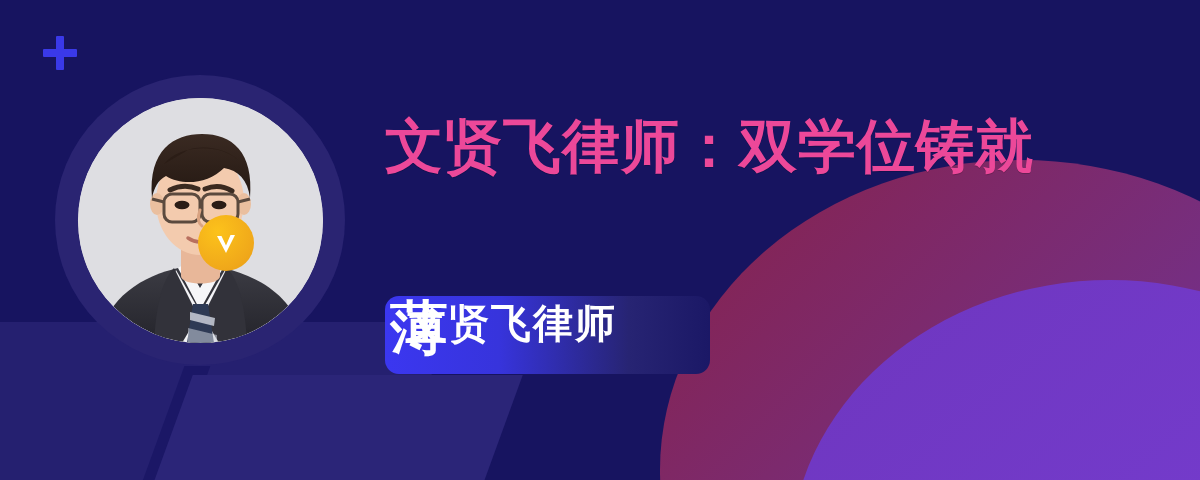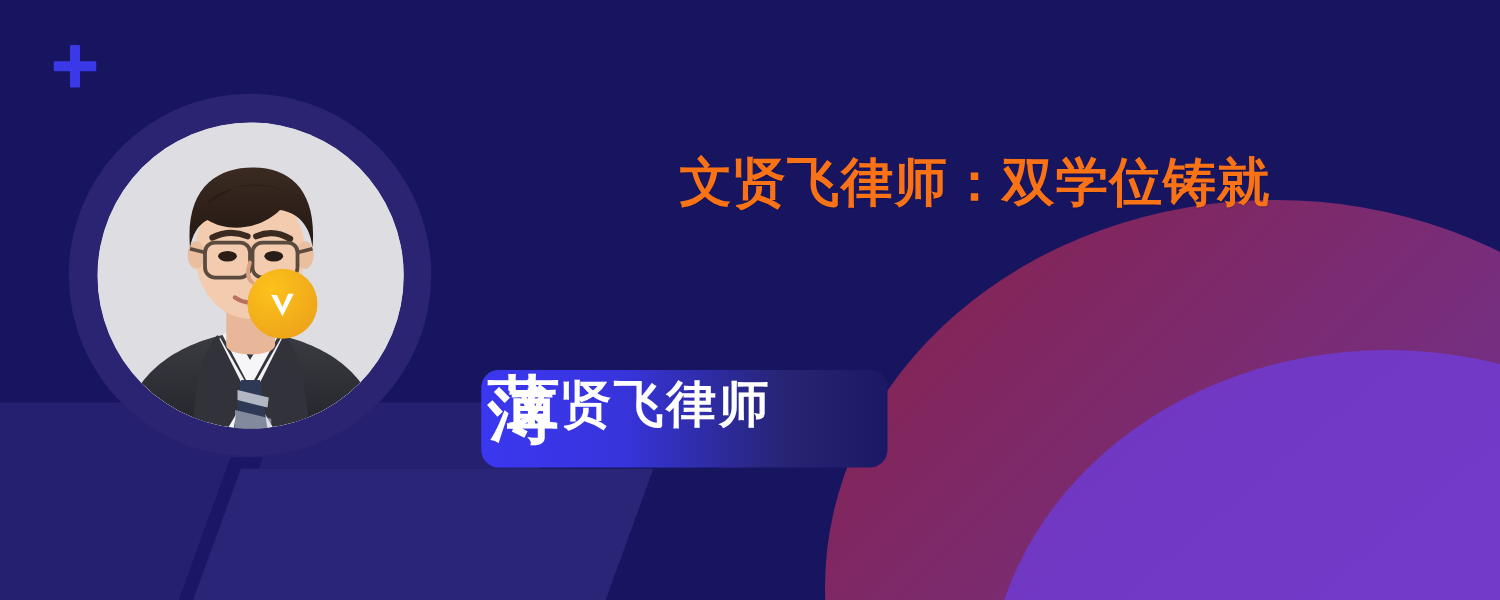--- a/index.html
+++ b/index.html
@@ -110,27 +110,26 @@
 
   
   .content {
     position:absolute;
     left:385px; top:108px;
     width:790px;
   }
   .headline {
     font-family:"DejaVu Sans","Liberation Sans",sans-serif;
     font-weight:bold;
-    font-size:42px;
+    font-size:58px;
     line-height:76px;
     letter-spacing:1px;
-    color:#f97316;
+    color:#ec4899;
     white-space:pre-wrap;
     text-shadow:0 1px 0 rgba(0,0,0,0.18);
-    text-align:center;
   }
 
   .name-pill {
     position:absolute;
     left:385px; top:296px;
     width:325px; height:78px;
     border-radius:14px;
     background:linear-gradient(90deg,#3b37f0 0%,#3734dc 35%,#272473 75%,#1b1866 100%);
     display:flex; align-items:flex-start;
     padding-left:22px;

